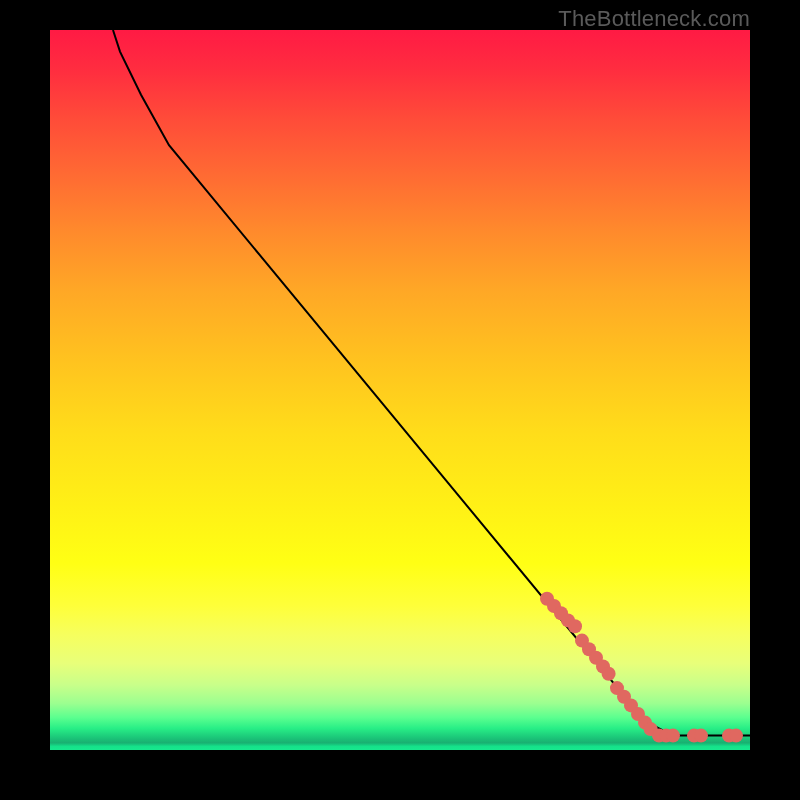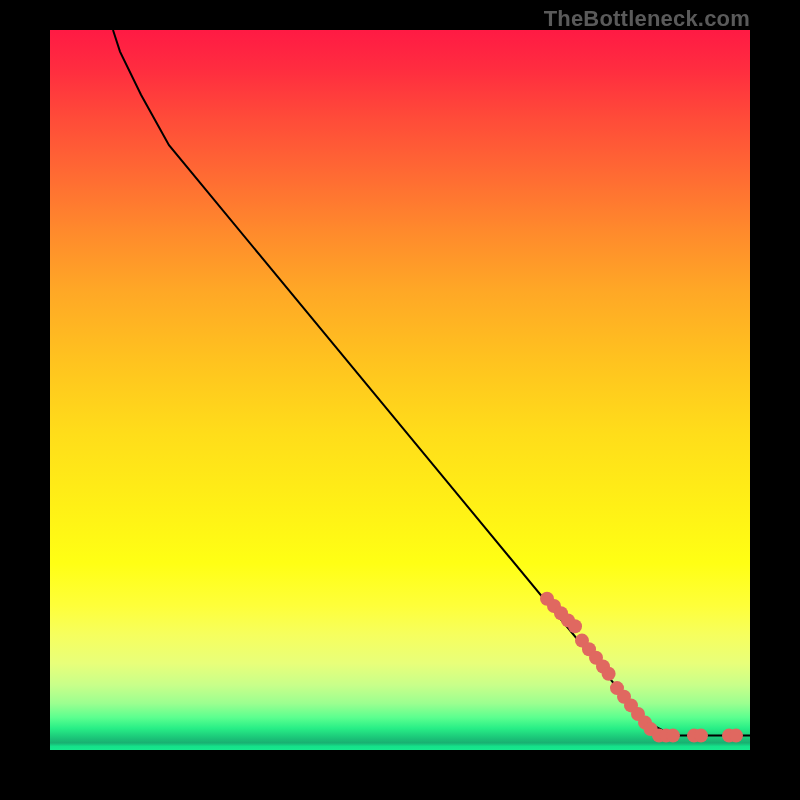--- a/index.html
+++ b/index.html
@@ -11,21 +11,20 @@
     background: #000;
     font-family: Arial, Helvetica, sans-serif;
   }
   .frame {
     position: absolute;
     left: 0;
     top: 0;
     width: 800px;
     height: 800px;
     background: #000;
-    font-weight: bold;
   }
   .plot {
     position: absolute;
     left: 50px;
     top: 30px;
     width: 700px;
     height: 720px;
     
     background: linear-gradient(to bottom,
       #ff1a44 0%,

